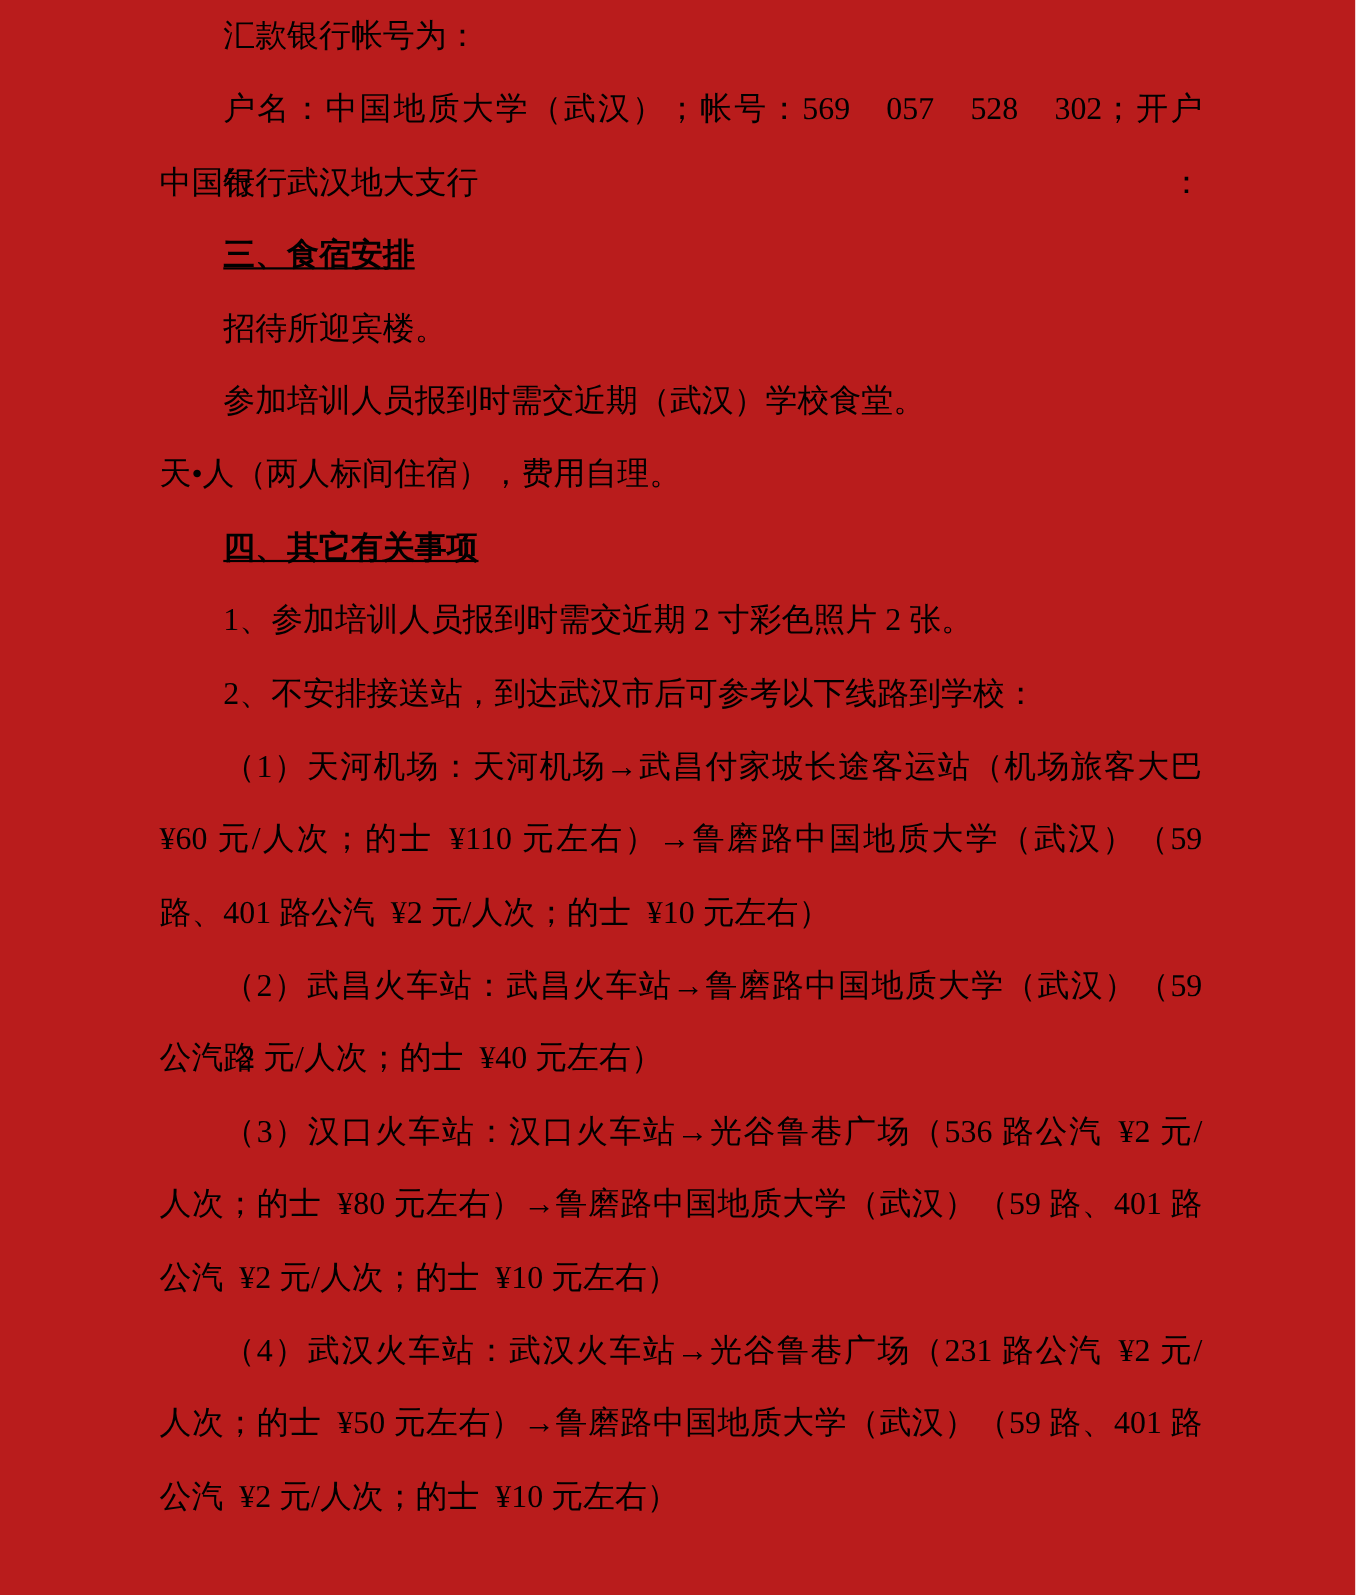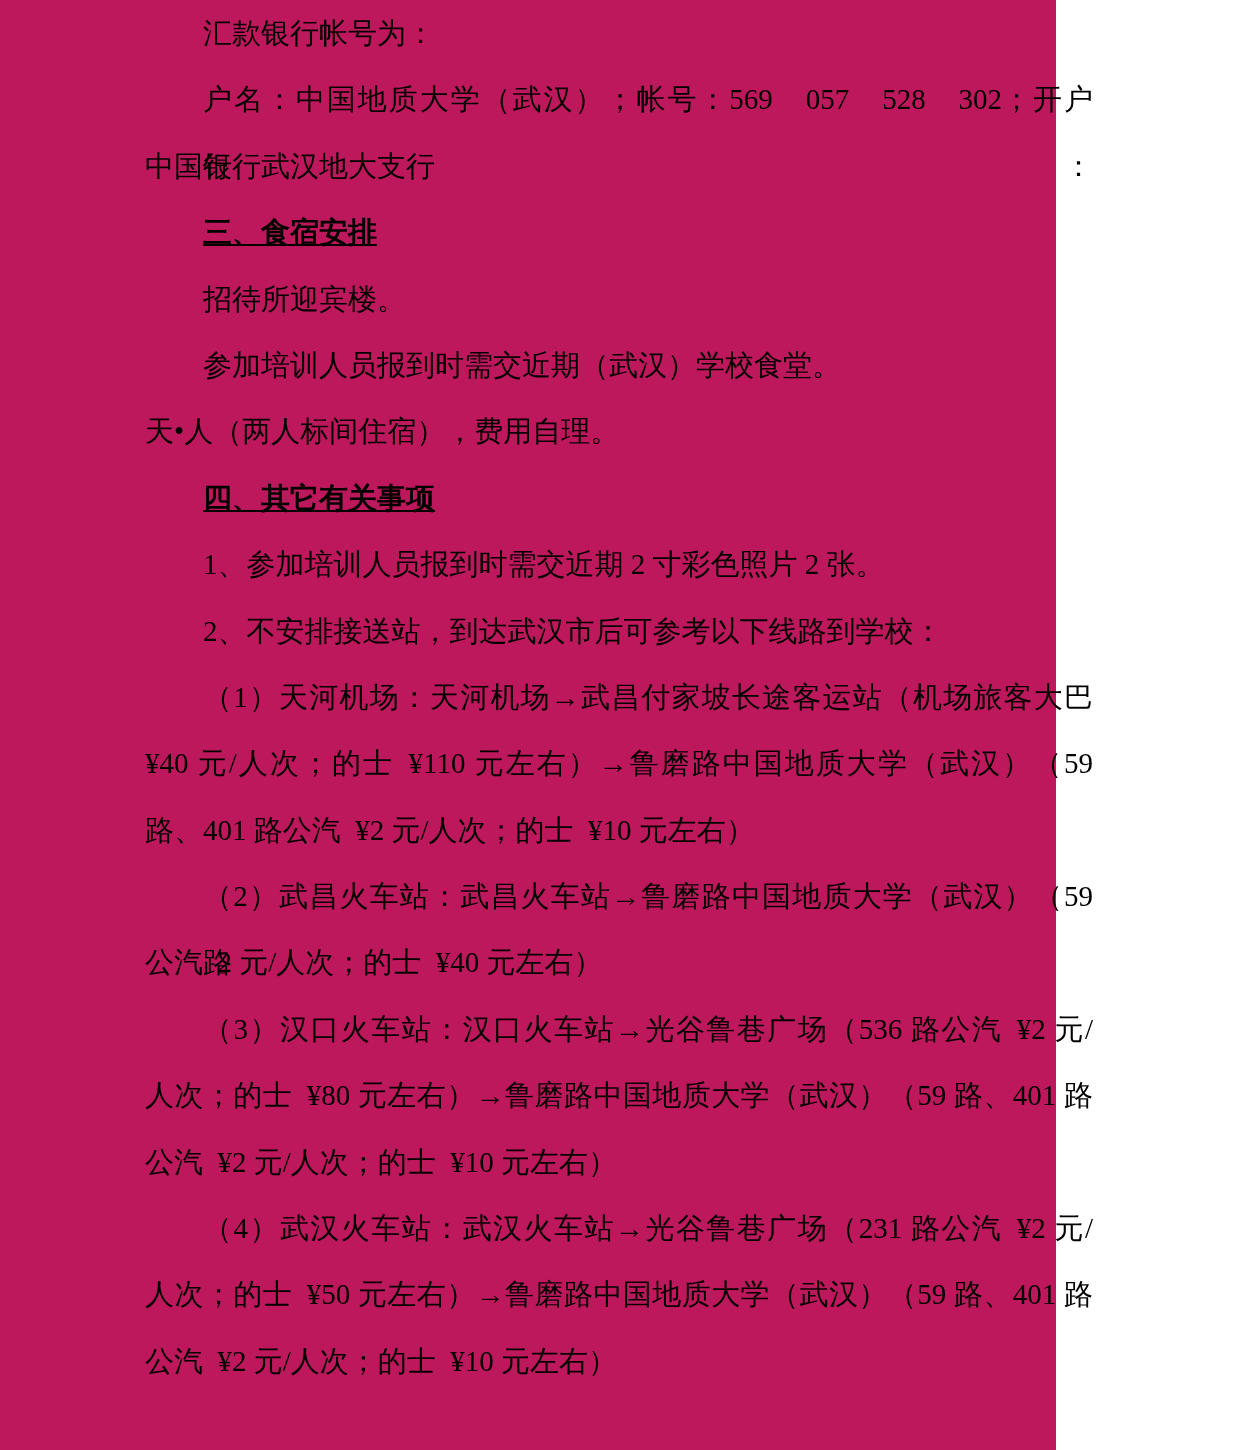--- a/index.html
+++ b/index.html
@@ -7,23 +7,23 @@
       padding: 0;
     }
     body {
       width: 1240px;
       height: 1450px;
       background: #ffffff;
       overflow: hidden;
     }
     .page {
       position: relative;
-      width: 1056px;
+      width: 1232px;
       height: 1450px;
-      background: #be185d;
+      background: #b91c1c;
     }
     .content {
       position: absolute;
       left: 145px;
       top: 0;
       width: 948px;
     }
     .ln {
       font-family: "Liberation Serif", "DejaVu Serif", serif;
       font-size: 29px;
@@ -54,21 +54,21 @@
     <div class="ln indent fill">户名：中国地质大学（武汉）；帐号：569　057　528　302；开户行：</div>
     <div class="ln">中国银行武汉地大支行</div>
     <div class="ln indent hd">三、食宿安排</div>
     <div class="ln indent">招待所迎宾楼。</div>
     <div class="ln indent">参加培训人员报到时需交近期（武汉）学校食堂。</div>
     <div class="ln">天•人（两人标间住宿），费用自理。</div>
     <div class="ln indent hd">四、其它有关事项</div>
     <div class="ln indent">1、参加培训人员报到时需交近期 2 寸彩色照片 2 张。</div>
     <div class="ln indent">2、不安排接送站，到达武汉市后可参考以下线路到学校：</div>
     <div class="ln indent fill">（1）天河机场：天河机场→武昌付家坡长途客运站（机场旅客大巴</div>
-    <div class="ln fill">¥40 元/人次；的士 ¥110 元左右）→鲁磨路中国地质大学（武汉）（59</div>
+    <div class="ln fill">¥60 元/人次；的士 ¥110 元左右）→鲁磨路中国地质大学（武汉）（59</div>
     <div class="ln">路、401 路公汽 ¥2 元/人次；的士 ¥10 元左右）</div>
     <div class="ln indent fill">（2）武昌火车站：武昌火车站→鲁磨路中国地质大学（武汉）（59 路</div>
     <div class="ln">公汽 2 元/人次；的士 ¥40 元左右）</div>
     <div class="ln indent fill">（3）汉口火车站：汉口火车站→光谷鲁巷广场（536 路公汽 ¥2 元/</div>
     <div class="ln fill">人次；的士 ¥80 元左右）→鲁磨路中国地质大学（武汉）（59 路、401 路</div>
     <div class="ln">公汽 ¥2 元/人次；的士 ¥10 元左右）</div>
     <div class="ln indent fill">（4）武汉火车站：武汉火车站→光谷鲁巷广场（231 路公汽 ¥2 元/</div>
     <div class="ln fill">人次；的士 ¥50 元左右）→鲁磨路中国地质大学（武汉）（59 路、401 路</div>
     <div class="ln">公汽 ¥2 元/人次；的士 ¥10 元左右）</div>
   </div>

